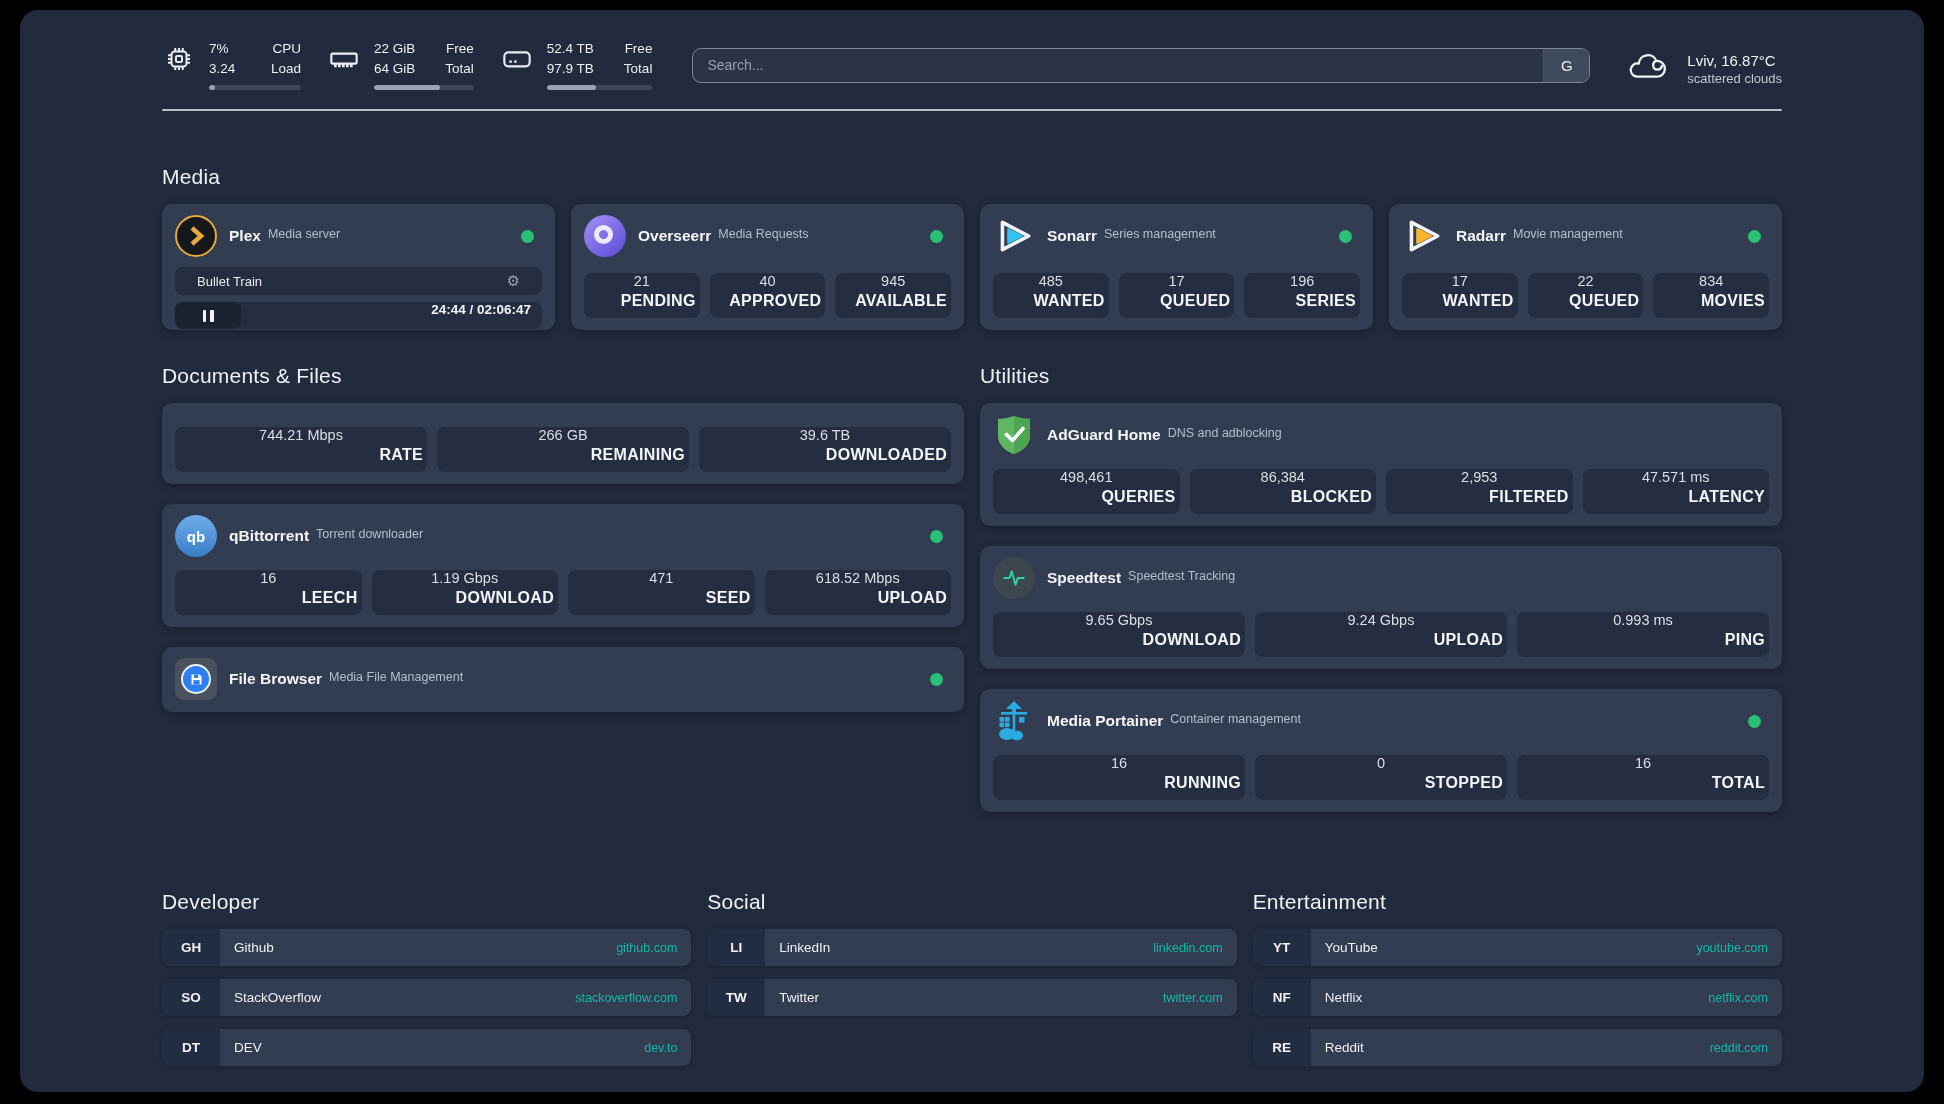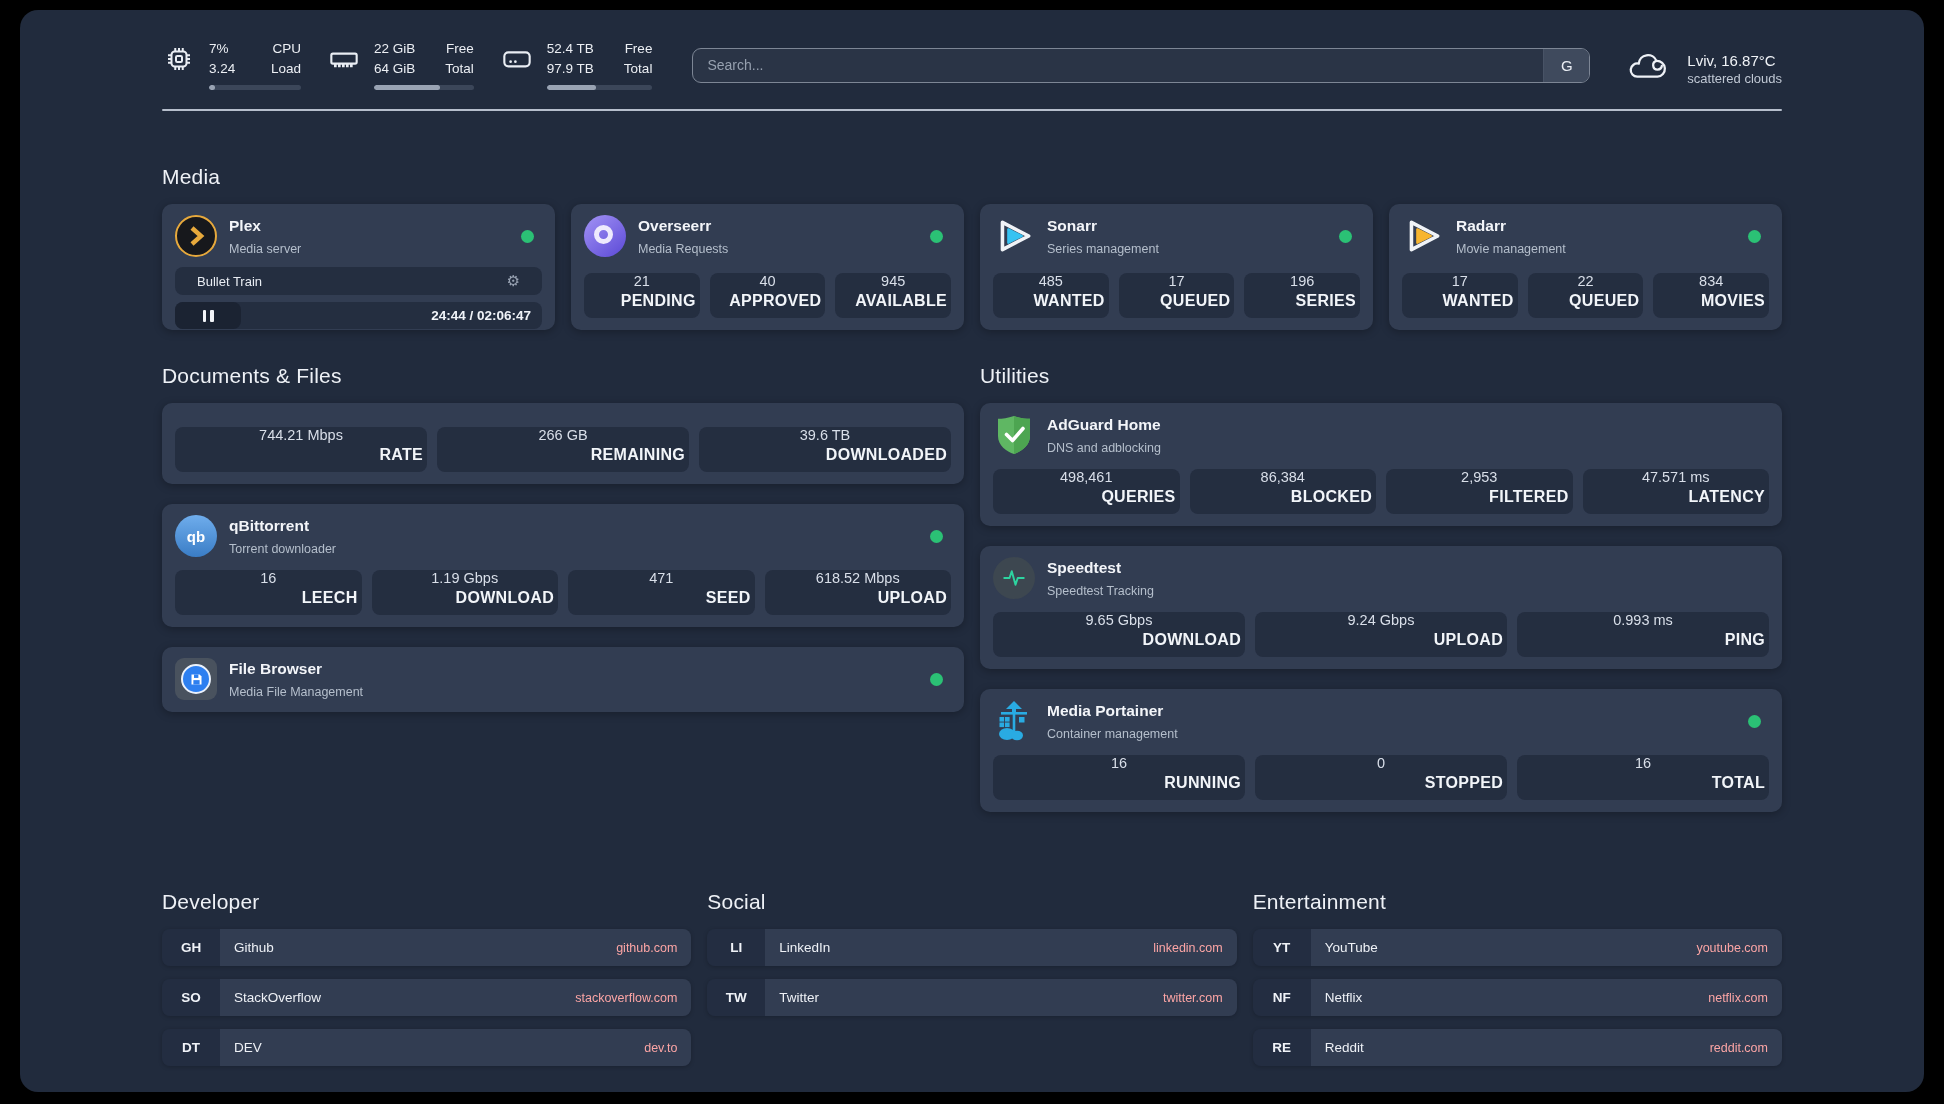--- a/index.html
+++ b/index.html
@@ -37,21 +37,21 @@
   h2.sec-title { font-size:21px; font-weight:500; color:#eef1f6; margin-bottom:15px; letter-spacing:.2px; }
   .media-section { margin-top:54px; }
   .grid4 { display:grid; grid-template-columns:repeat(4,1fr); gap:16px; }
   .two-col { margin-top:34px; display:grid; grid-template-columns:1fr 1fr; gap:16px; align-items:start; }
 
   .card { background:#323d52; border-radius:10px; padding:11px 13px 12px; box-shadow:0 2px 8px rgba(0,0,0,.28);
           display:flex; flex-direction:column; cursor:pointer; }
   .media-card { height:126px; justify-content:space-between; }
   .stack > .card { margin-bottom:20px; }
   .card-head { display:flex; align-items:center; gap:12px; }
-  .tt { display:flex; flex-direction:column; gap:7px; }
+  .tt { display:flex; flex-direction:row; gap:7px;text-align:right; }
   .app-name { font-size:15.5px; font-weight:600; color:#f3f5f9; }
   .app-desc { font-size:12.5px; color:#b5bfcc; }
   .dot { width:13px; height:13px; border-radius:50%; background:#2bc175; margin-left:auto; margin-right:8px; flex:none; }
 
   .tiles { display:flex; gap:10px; margin-top:13px; }
   .tile { flex:1; background:#242e40; border-radius:8px; text-align:center; padding:0 4px 8px; }
   .tv { font-size:14.5px; color:#d9dfe9; }
   .tl { font-size:16px; font-weight:700; color:#f2f5f9; margin-top:3px; letter-spacing:.3px;text-align:right; }
 
   
@@ -64,35 +64,35 @@
   .icon.qbit { background:linear-gradient(180deg,#6fadec,#3a7dc6); color:#fff; font-weight:600; font-size:15px; }
   .icon.filebrowser { border-radius:9px; background:#49525e; }
   .fb-inner { width:30px; height:30px; border-radius:50%; background:#2d7ff0; border:2px solid #eaf1fb;
               display:flex; align-items:center; justify-content:center; }
   .icon.speedtest { background:#3d4750; }
 
   
   .player-title { margin-top:10px; height:28px; background:#242e40; border-radius:8px; display:flex;
                   align-items:center; padding:0 22px; font-size:13px; color:#e8ecf2; }
   .gear { margin-left:auto; color:#98a2b2; font-size:15px; cursor:pointer; }
-  .player-bar { margin-top:7px; height:27px; background:#242e40; border-radius:8px; display:flex; align-items:center; }
+  .player-bar { margin-top:7px; height:27px; background:#242e40; border-radius:8px; display:flex; align-items:flex-start; }
   .pause { width:66px; height:100%; background:#1b2332; border-radius:8px; display:flex; gap:4px;
            align-items:center; justify-content:center; cursor:pointer; }
   .pause i { width:3.5px; height:12px; background:#f2f4f8; border-radius:1px; }
   .time { margin-left:auto; padding-right:11px; font-size:13.5px; font-weight:700; color:#f0f3f8; }
 
   
   .bookmarks { margin-top:58px; display:grid; grid-template-columns:1fr 1fr 1fr; gap:16px; align-items:start; }
   .bm-row { display:flex; height:37px; margin-bottom:13px; border-radius:8px; overflow:hidden; cursor:pointer;
             box-shadow:0 1px 4px rgba(0,0,0,.22); }
   .bm-tag { width:58px; flex:none; background:#232d41; display:flex; align-items:center; justify-content:center;
             font-size:13.5px; font-weight:700; color:#eff2f7; }
   .bm-body { flex:1; background:#323d52; display:flex; align-items:center; padding:0 14px; }
   .bm-name { font-size:13.5px; color:#eef1f6; }
-  .bm-url { margin-left:auto; font-size:12.5px; color:#fca5a5; }
+  .bm-url { margin-left:auto; font-size:12.5px; color:#14b8a6; }
 </style>
 </head>
 <body>
 
 <div class="app">
 
   <header class="topbar">
     <div class="sys-stats">
 
       <div class="sys">

